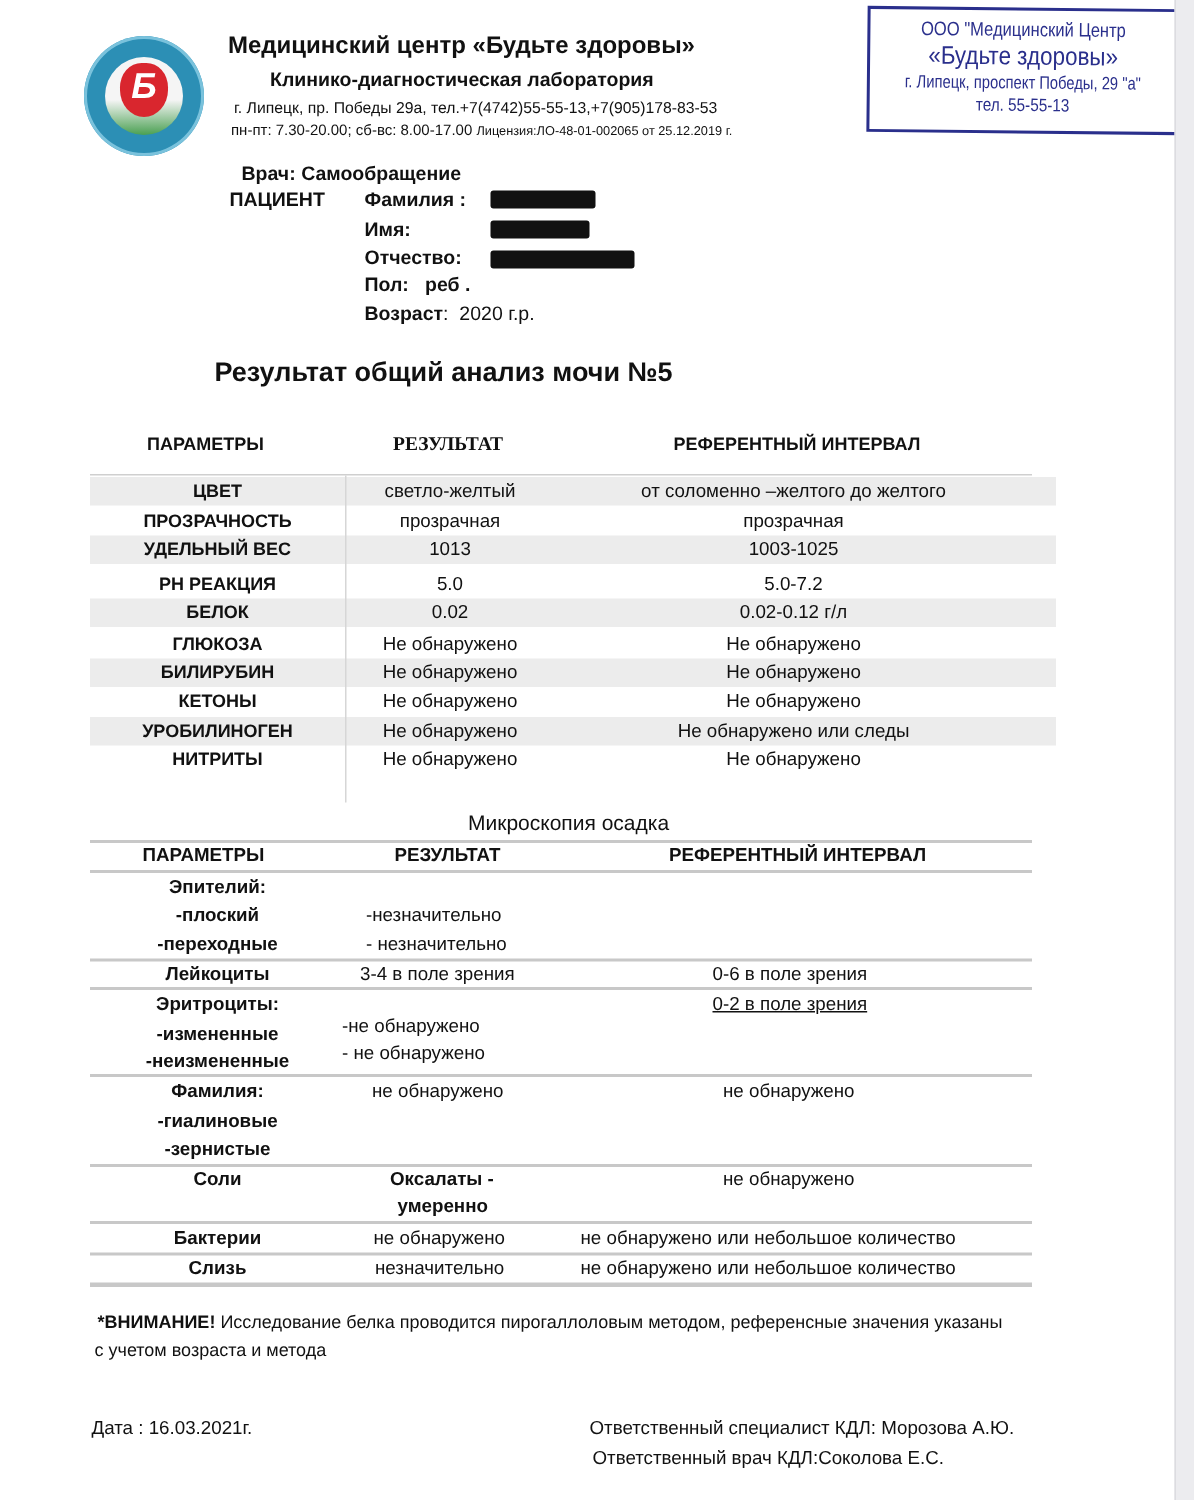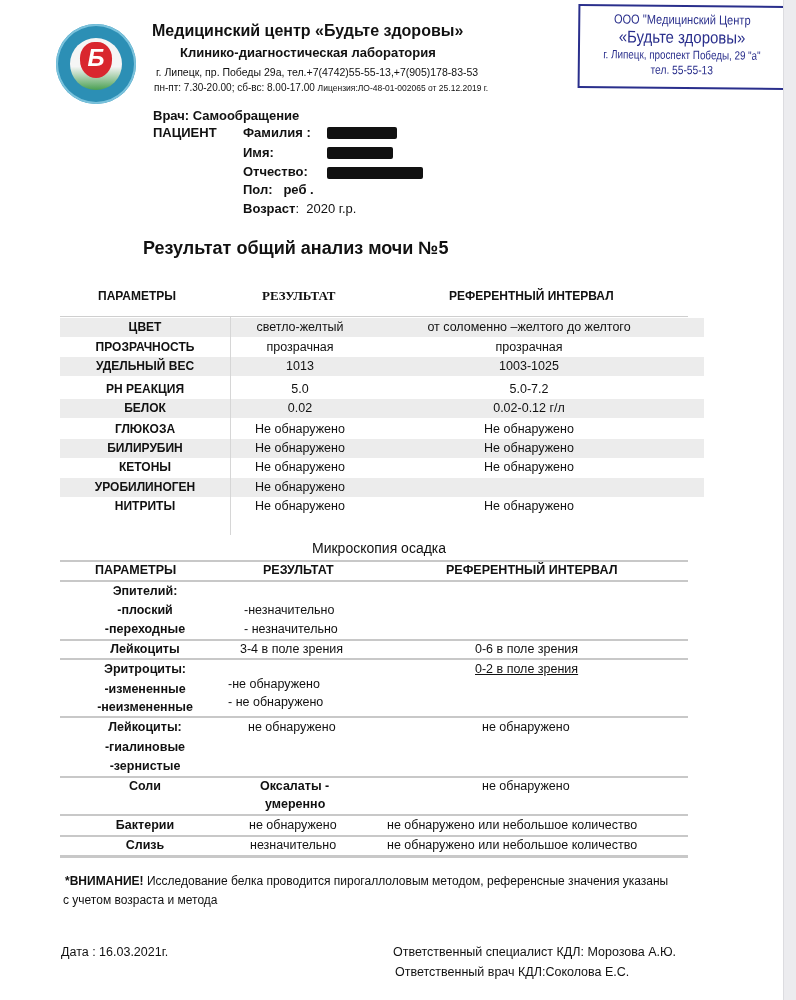--- a/index.html
+++ b/index.html
@@ -73,21 +73,21 @@
   <div class="abs h3">г. Липецк, пр. Победы 29а, тел.+7(4742)55-55-13,+7(905)178-83-53</div>
   <div class="abs h4"><span>пн-пт: 7.30-20.00; сб-вс: 8.00-17.00</span> <small>Лицензия:ЛО-48-01-002065 от 25.12.2019 г.</small></div>
 
   <div class="stamp">
     <div class="st1">ООО "Медицинский Центр</div>
     <div class="st2">«Будьте здоровы»</div>
     <div class="st3">г. Липецк, проспект  Победы, 29 "а"</div>
     <div class="st4">тел.  55-55-13</div>
   </div>
 
-  <div class="abs pt b" style="left:153px;top:108px;"><span>Врач:</span> <span>Самообращение</span></div>
+  <div class="abs pt b" style="left:161px;top:108px;"><span>Врач:</span> <span>Самообращение</span></div>
   <div class="abs pt b" style="left:153px;top:125px;">ПАЦИЕНТ</div>
   <div class="abs pt b" style="left:243px;top:125px;">Фамилия :</div>
   <div class="redact" style="left:327px;top:127px;width:70px;"></div>
   <div class="abs pt b" style="left:243px;top:145px;">Имя:</div>
   <div class="redact" style="left:327px;top:147px;width:66px;"></div>
   <div class="abs pt b" style="left:243px;top:164px;">Отчество:</div>
   <div class="redact" style="left:327px;top:167px;width:96px;"></div>
   <div class="abs pt" style="left:243px;top:182px;"><span class="b">Пол:</span>&nbsp;&nbsp;&nbsp;<span class="b">реб .</span></div>
   <div class="abs pt" style="left:243px;top:201px;"><span class="b">Возраст</span>:&nbsp; <span>2020 г.р.</span></div>
 
@@ -135,20 +135,21 @@
         <div class="c3">Не обнаружено</div>
       </div>
       <div class="row" style="top: 458px;">
         <div class="c1">КЕТОНЫ</div>
         <div class="c2">Не обнаружено</div>
         <div class="c3">Не обнаружено</div>
       </div>
       <div class="row shade" style="top: 478px;">
         <div class="c1">УРОБИЛИНОГЕН</div>
         <div class="c2">Не обнаружено</div>
+        <div class="c3">Не обнаружено или следы</div>
       </div>
       <div class="row" style="top: 497px;">
         <div class="c1">НИТРИТЫ</div>
         <div class="c2">Не обнаружено</div>
         <div class="c3">Не обнаружено</div>
       </div>
     </div>
   <div class="t1vline"></div>
 
   <div class="abs sub">Микроскопия осадка</div>
@@ -171,21 +172,21 @@
   <div class="hr" style="top:658px;"></div>
 
   <div class="cell p" style="top:662px;">Эритроциты:</div>
   <div class="cell p" style="top:682px;">-измененные</div>
   <div class="cell p" style="top:700px;">-неизмененные</div>
   <div class="cell" style="left:228px;top:677px;">-не обнаружено</div>
   <div class="cell" style="left:228px;top:695px;">- не обнаружено</div>
   <div class="cell" style="left:475px;top:662px;text-decoration:underline;">0-2 в поле зрения</div>
   <div class="hr" style="top:716px;"></div>
 
-  <div class="cell p" style="top:720px;">Лейкоциты:</div>
+  <div class="cell p" style="top:720px;">Фамилия:</div>
   <div class="cell p" style="top:740px;">-гиалиновые</div>
   <div class="cell p" style="top:759px;">-зернистые</div>
   <div class="cell" style="left:248px;top:720px;">не обнаружено</div>
   <div class="cell" style="left:482px;top:720px;">не обнаружено</div>
   <div class="hr" style="top:776px;"></div>
 
   <div class="cell p" style="top:779px;">Соли</div>
   <div class="cell b" style="left:260px;top:779px;">Оксалаты -</div>
   <div class="cell b" style="left:265px;top:797px;">умеренно</div>
   <div class="cell" style="left:482px;top:779px;">не обнаружено</div>

